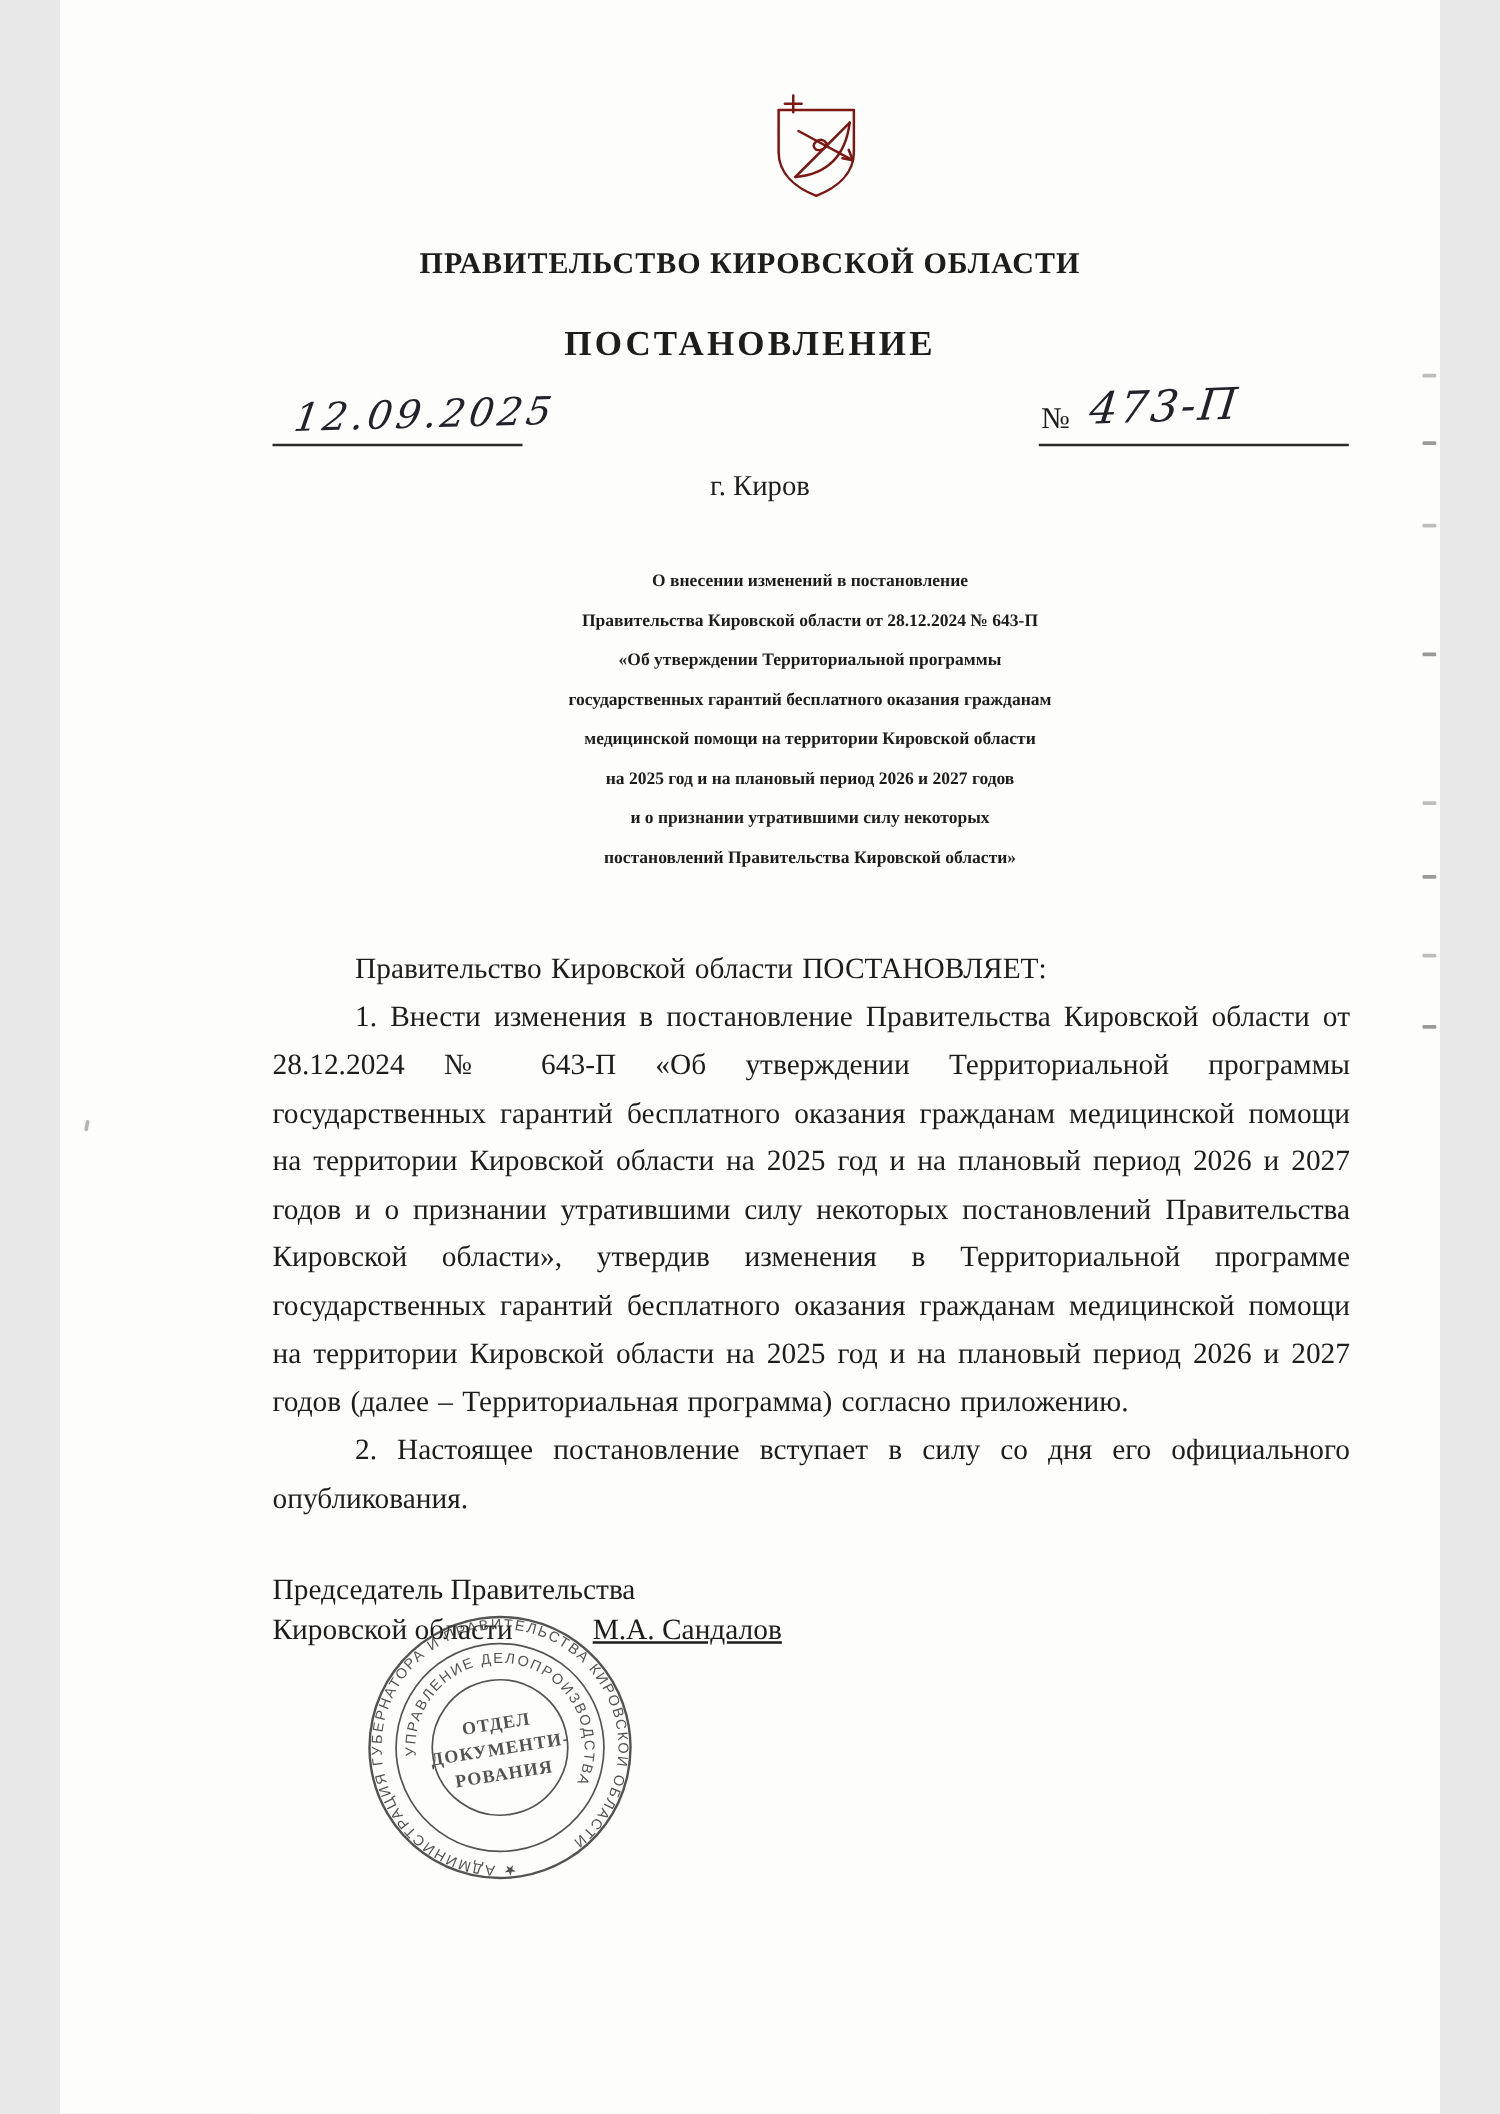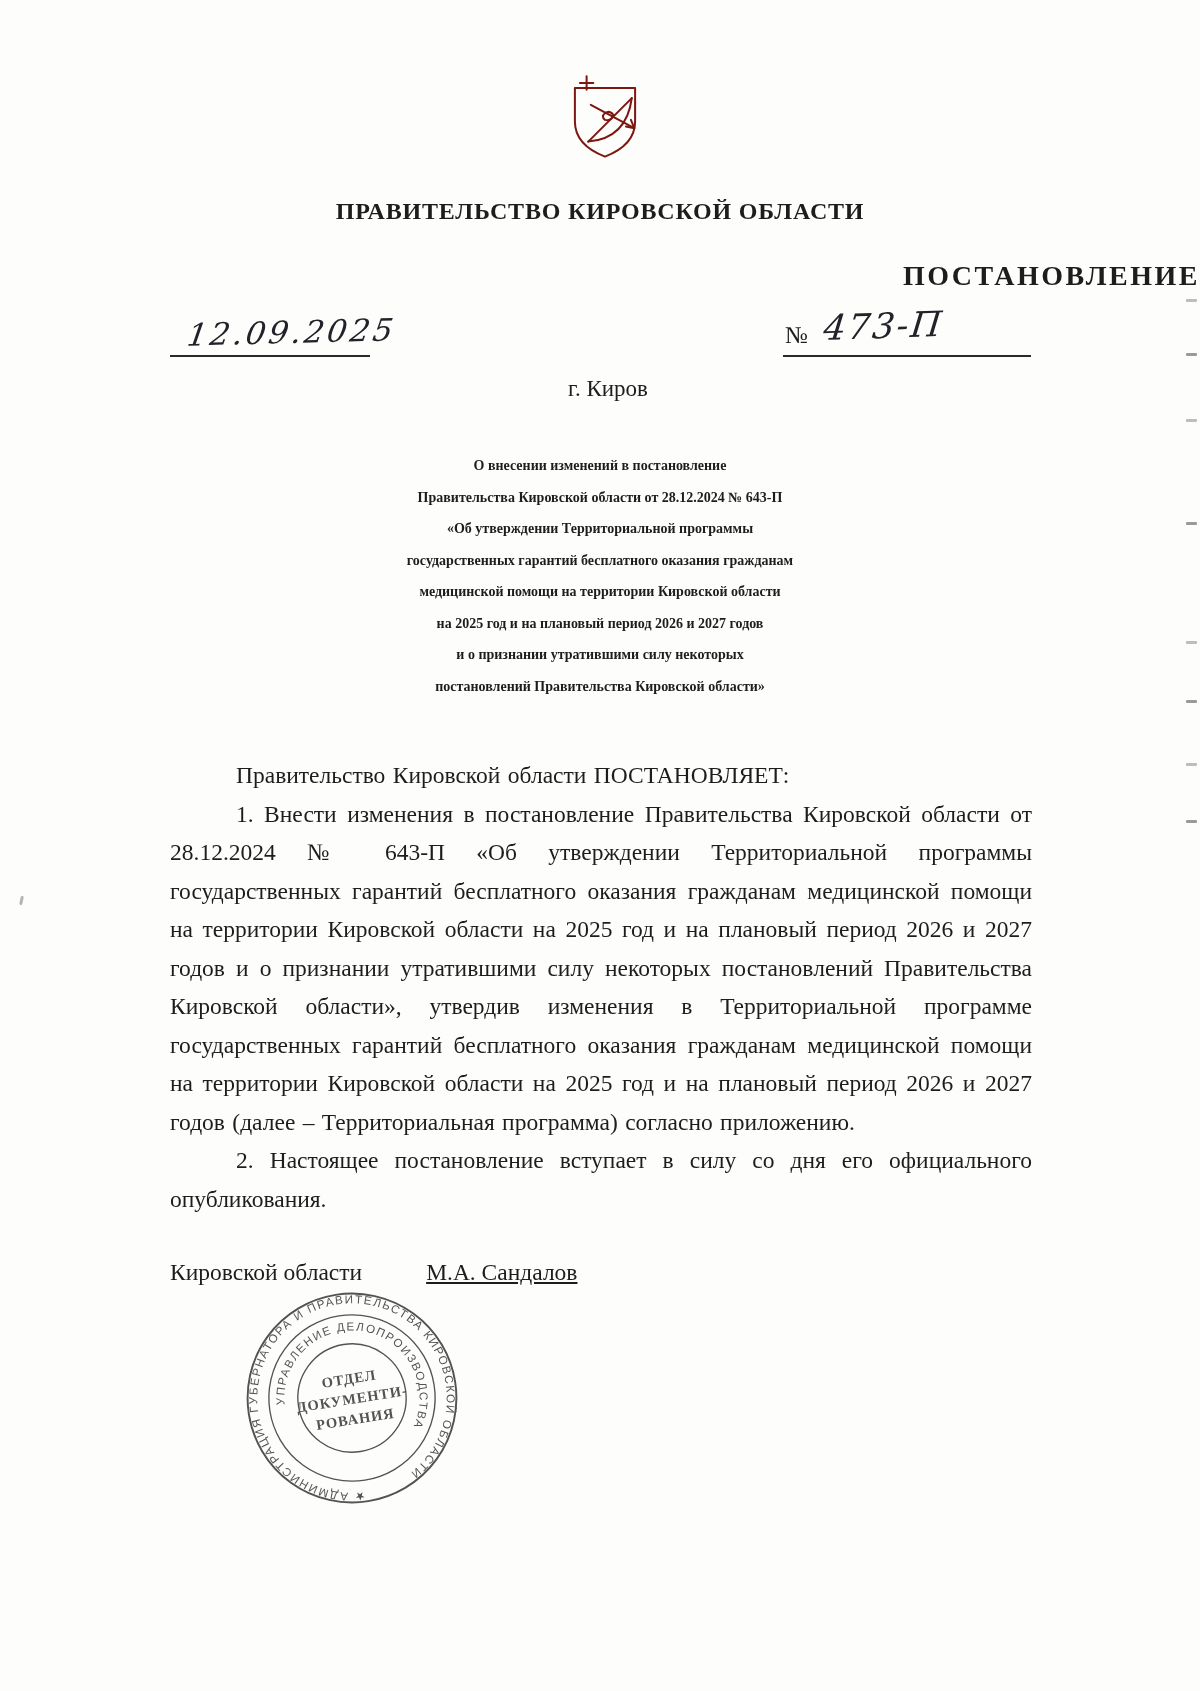--- a/index.html
+++ b/index.html
@@ -1,19 +1,19 @@
 <!DOCTYPE html>
 <html><head>
 <meta charset="utf-8">
 <style>
   * { margin: 0; padding: 0; box-sizing: border-box; }
   html, body { background: #e8e8e8; }
   .page {
     position: relative;
-    width: 1200px;
+    width: 1104px;
     height: 1691px;
     margin: 0 auto;
     background: #fdfdfb;
     font-family: "Liberation Serif", serif;
     color: #1d1d1b;
     overflow: hidden;
   }
   .emblem {
     position: absolute;
     left: 562px; top: 68px;
@@ -22,21 +22,21 @@
   .org-name {
     position: absolute;
     left: 0; top: 198px; width: 100%;
     text-align: center;
     font-size: 24px; font-weight: bold;
     letter-spacing: 0.8px;
   }
   .doc-type {
     position: absolute;
     left: 0; top: 260px; width: 100%;
-    text-align: right;
+    text-align: center;
     font-size: 28px; font-weight: bold;
     letter-spacing: 2.5px;
   }
   .handwrite {
     font-family: "DejaVu Serif", serif;
     font-style: italic;
     color: #22222a;
   }
   .date-hand {
     position: absolute;
@@ -188,20 +188,21 @@
     <div>постановлений Правительства Кировской области»</div>
   </div>
 
   <div class="body-block">
     <p>Правительство Кировской области ПОСТАНОВЛЯЕТ:</p>
     <p>1. Внести изменения в постановление Правительства Кировской области от 28.12.2024 № 643-П «Об утверждении Территориальной программы государственных гарантий бесплатного оказания гражданам медицинской помощи на территории Кировской области на 2025 год и на плановый период 2026 и 2027 годов и о признании утратившими силу некоторых постановлений Правительства Кировской области», утвердив изменения в Территориальной программе государственных гарантий бесплатного оказания гражданам медицинской помощи на территории Кировской области на 2025 год и на плановый период 2026 и 2027 годов (далее – Территориальная программа) согласно приложению.</p>
     <p>2. Настоящее постановление вступает в силу со дня его официального опубликования.</p>
   </div>
 
   <div class="sig-block">
+    <div>Председатель Правительства</div>
     <div class="sig-row">
       <span>Кировской области</span>
       <span class="sig-name">М.А. Сандалов</span>
     </div>
   </div>
 
   <svg class="stamp" viewBox="0 0 240 240">
     <defs>
       <path id="outerArc" d="M120,218 a98,98 0 1,1 0.02,0"></path>
       <path id="innerArc" d="M50,120 a70,70 0 1,1 0,0.02"></path>

